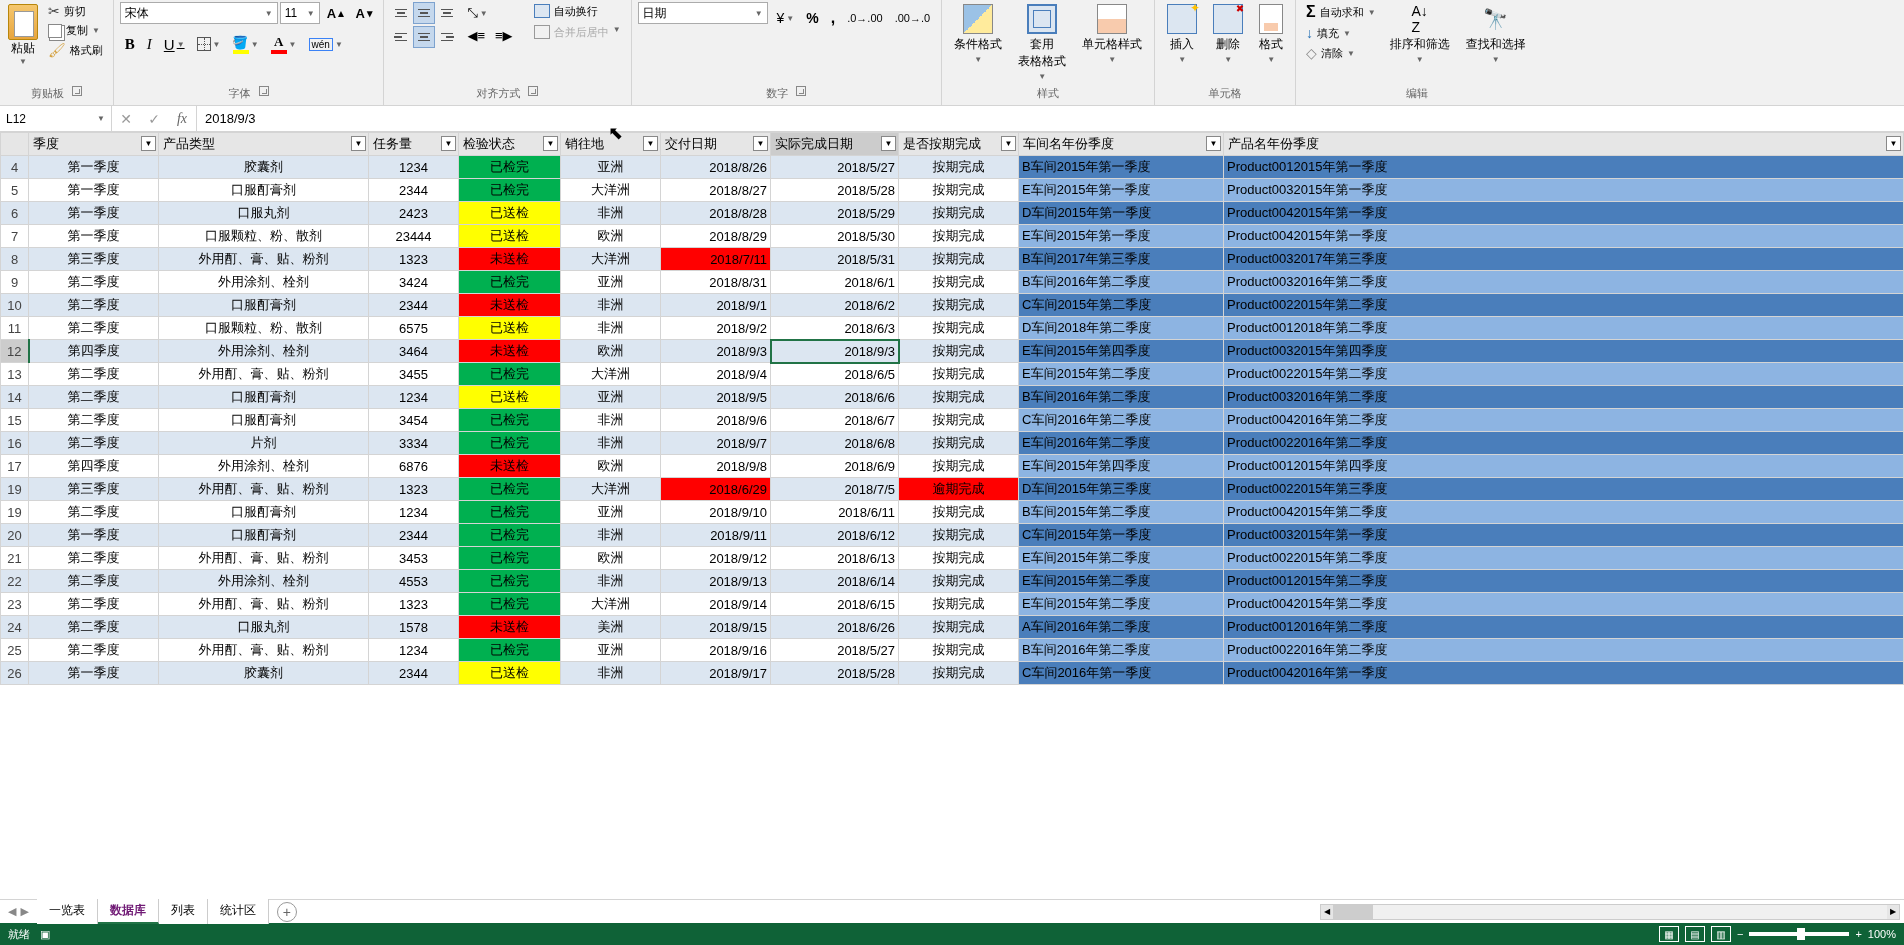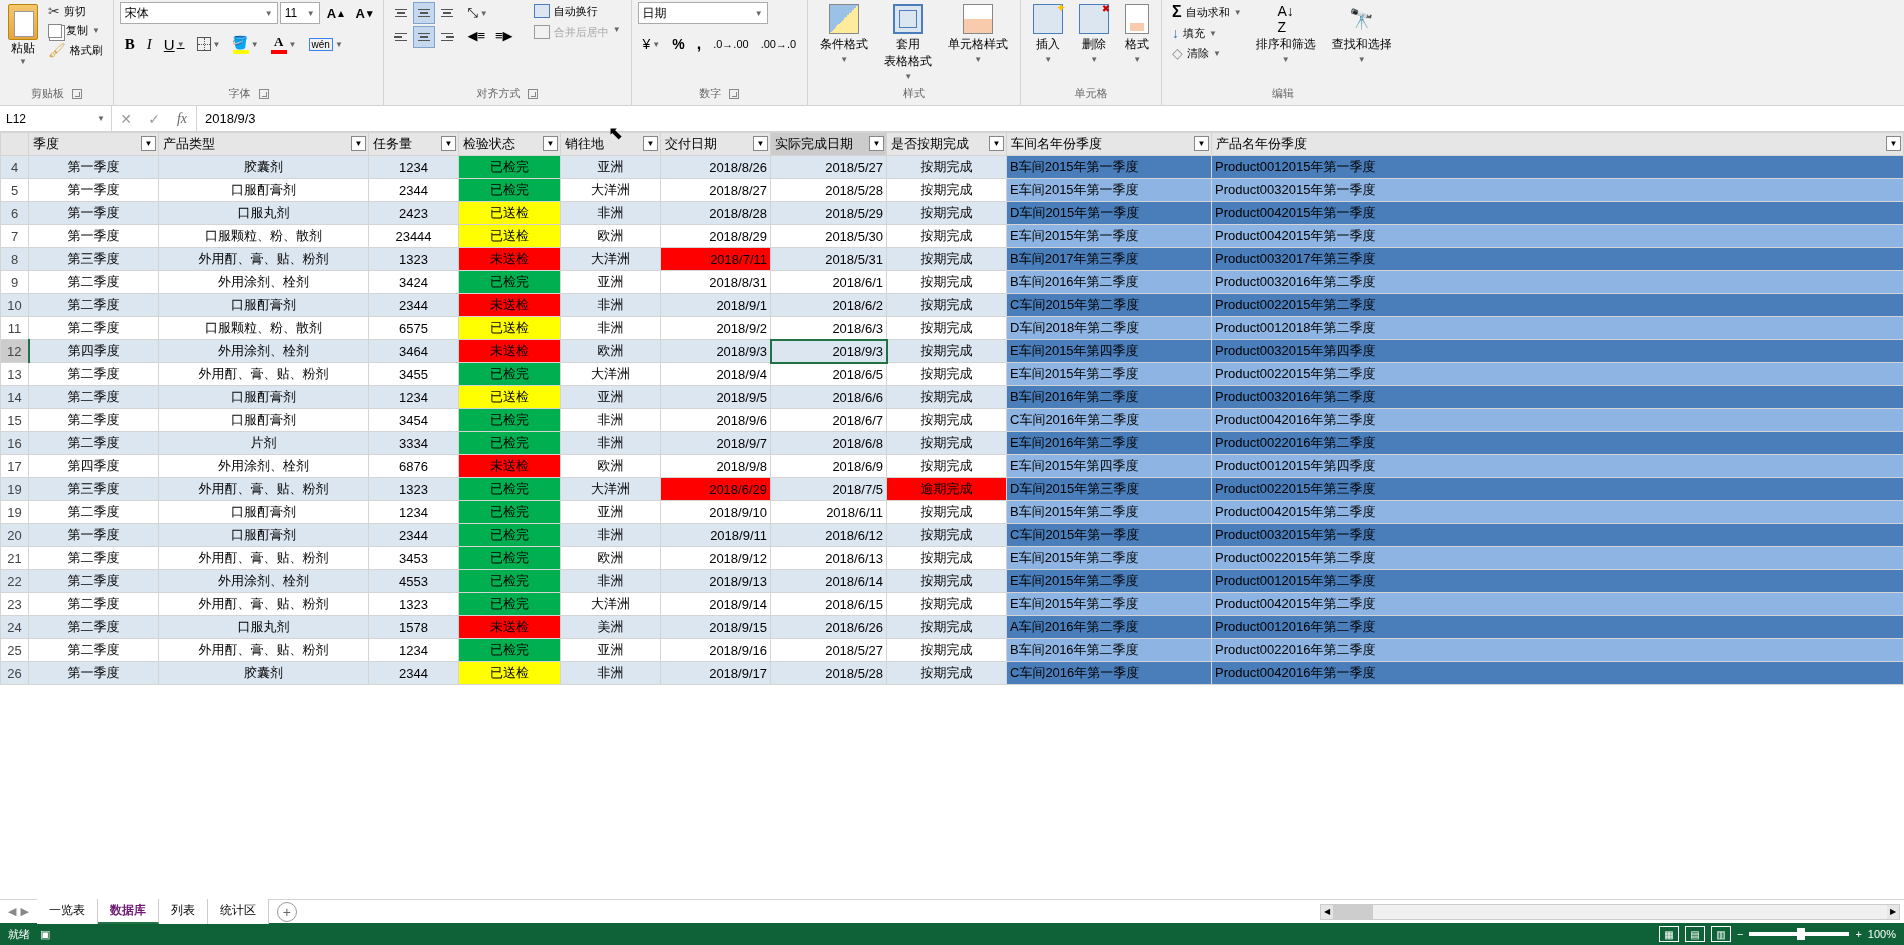--- a/index.html
+++ b/index.html
@@ -1,21 +1,21 @@
 <!DOCTYPE html>
 <html><head>
 <meta charset="utf-8">
 <style>
 * { margin: 0; padding: 0; box-sizing: border-box; font-family: "Microsoft YaHei", SimSun, sans-serif; }
 body { background: #fff; font-size: 12px; overflow: hidden; }
 
 
 .ribbon { background: #f1f1f1; border-bottom: 1px solid #d4d4d4; height: 106px; display: flex; }
 .ribbon-group { border-right: 1px solid #d4d4d4; padding: 2px 6px; display: flex; flex-direction: column; position: relative; }
-.ribbon-group-label { text-align: center; font-size: 11px; color: #666; padding: 2px 0; display: flex; justify-content: center; align-items: center; gap: 8px; }
+.ribbon-group-label { text-align: center; font-size: 11px; color: #666; padding: 2px 0; display: flex; justify-content: center; gap: 8px; }
 .ribbon-content { display: flex; flex: 1; align-items: flex-start; gap: 4px; }
 .dialog-launcher { width: 10px; height: 10px; border: 1px solid #888; display: inline-block; position: relative; }
 .dialog-launcher::after { content: ''; position: absolute; right: 1px; bottom: 1px; width: 4px; height: 4px; border-right: 1px solid #888; border-bottom: 1px solid #888; }
 
 .clipboard-big { display: flex; flex-direction: column; align-items: center; padding: 2px; cursor: pointer; }
 .paste-icon { width: 30px; height: 36px; background: linear-gradient(#f5c76e, #e8a53e); border: 1px solid #b8860b; border-radius: 2px; position: relative; }
 .paste-icon::before { content: ''; position: absolute; top: 6px; left: 5px; width: 18px; height: 24px; background: #fff; border: 1px solid #999; }
 .clip-side { display: flex; flex-direction: column; gap: 2px; }
 .clip-item { display: flex; align-items: center; gap: 4px; padding: 1px 4px; cursor: pointer; font-size: 11px; }
 .scissors { color: #444; font-size: 14px; }
@@ -96,21 +96,21 @@
 .hdr-row th .filter-dd { position: absolute; right: 2px; top: 3px; width: 15px; height: 15px; border: 1px solid #888; background: #fff; display: flex; align-items: center; justify-content: center; font-size: 8px; cursor: pointer; }
 .row-hdr { background: #e6e6e6; text-align: center; width: 28px; color: #444; }
 .row-hdr.sel { background: #ccc; border-right: 2px solid #217346; }
 .select-all { background: #e6e6e6; width: 28px; }
 .c-quarter { width: 130px; text-align: center; }
 .c-type { width: 210px; text-align: center; }
 .c-qty { width: 90px; text-align: center; }
 .c-status { width: 102px; text-align: center; }
 .c-dest { width: 100px; text-align: center; }
 .c-deliv { width: 110px; text-align: right; }
-.c-actual { width: 116px; text-align: right; }
+.c-actual { width: 128px; text-align: right; }
 .c-ontime { width: 120px; text-align: center; }
 .c-workshop { width: 205px; text-align: left; }
 .c-product { width: auto; text-align: left; }
 
 .stripe-light td { background: #dce6f1; }
 .stripe-dark td { background: #fff; }
 .status-green { background: #00b050 !important; color: #000; }
 .status-yellow { background: #ffff00 !important; color: #000; }
 .status-red { background: #ff0000 !important; color: #000; }
 .date-red { background: #ff0000 !important; color: #000; }
@@ -288,21 +288,21 @@
           </div>
       </div>
     </div>
     <div class="ribbon-group-label">
         <span>对齐方式</span>
         <span class="dialog-launcher"></span>
       </div>
   </div>
 
   <div class="ribbon-group">
-    <div class="ribbon-content" style="flex-direction:column">
+    <div class="ribbon-content" style="flex-direction:row">
       <div class="font-select num-format">
           <span>日期</span>
           <span class="dd">▼</span>
         </div>
       <div class="num-row">
         <span class="ribbon-btn curr-ic">
             <span class="dd">▼</span>
           </span>
         <span class="ribbon-btn pct-ic"></span>
         <span class="ribbon-btn comma-ic"></span>

